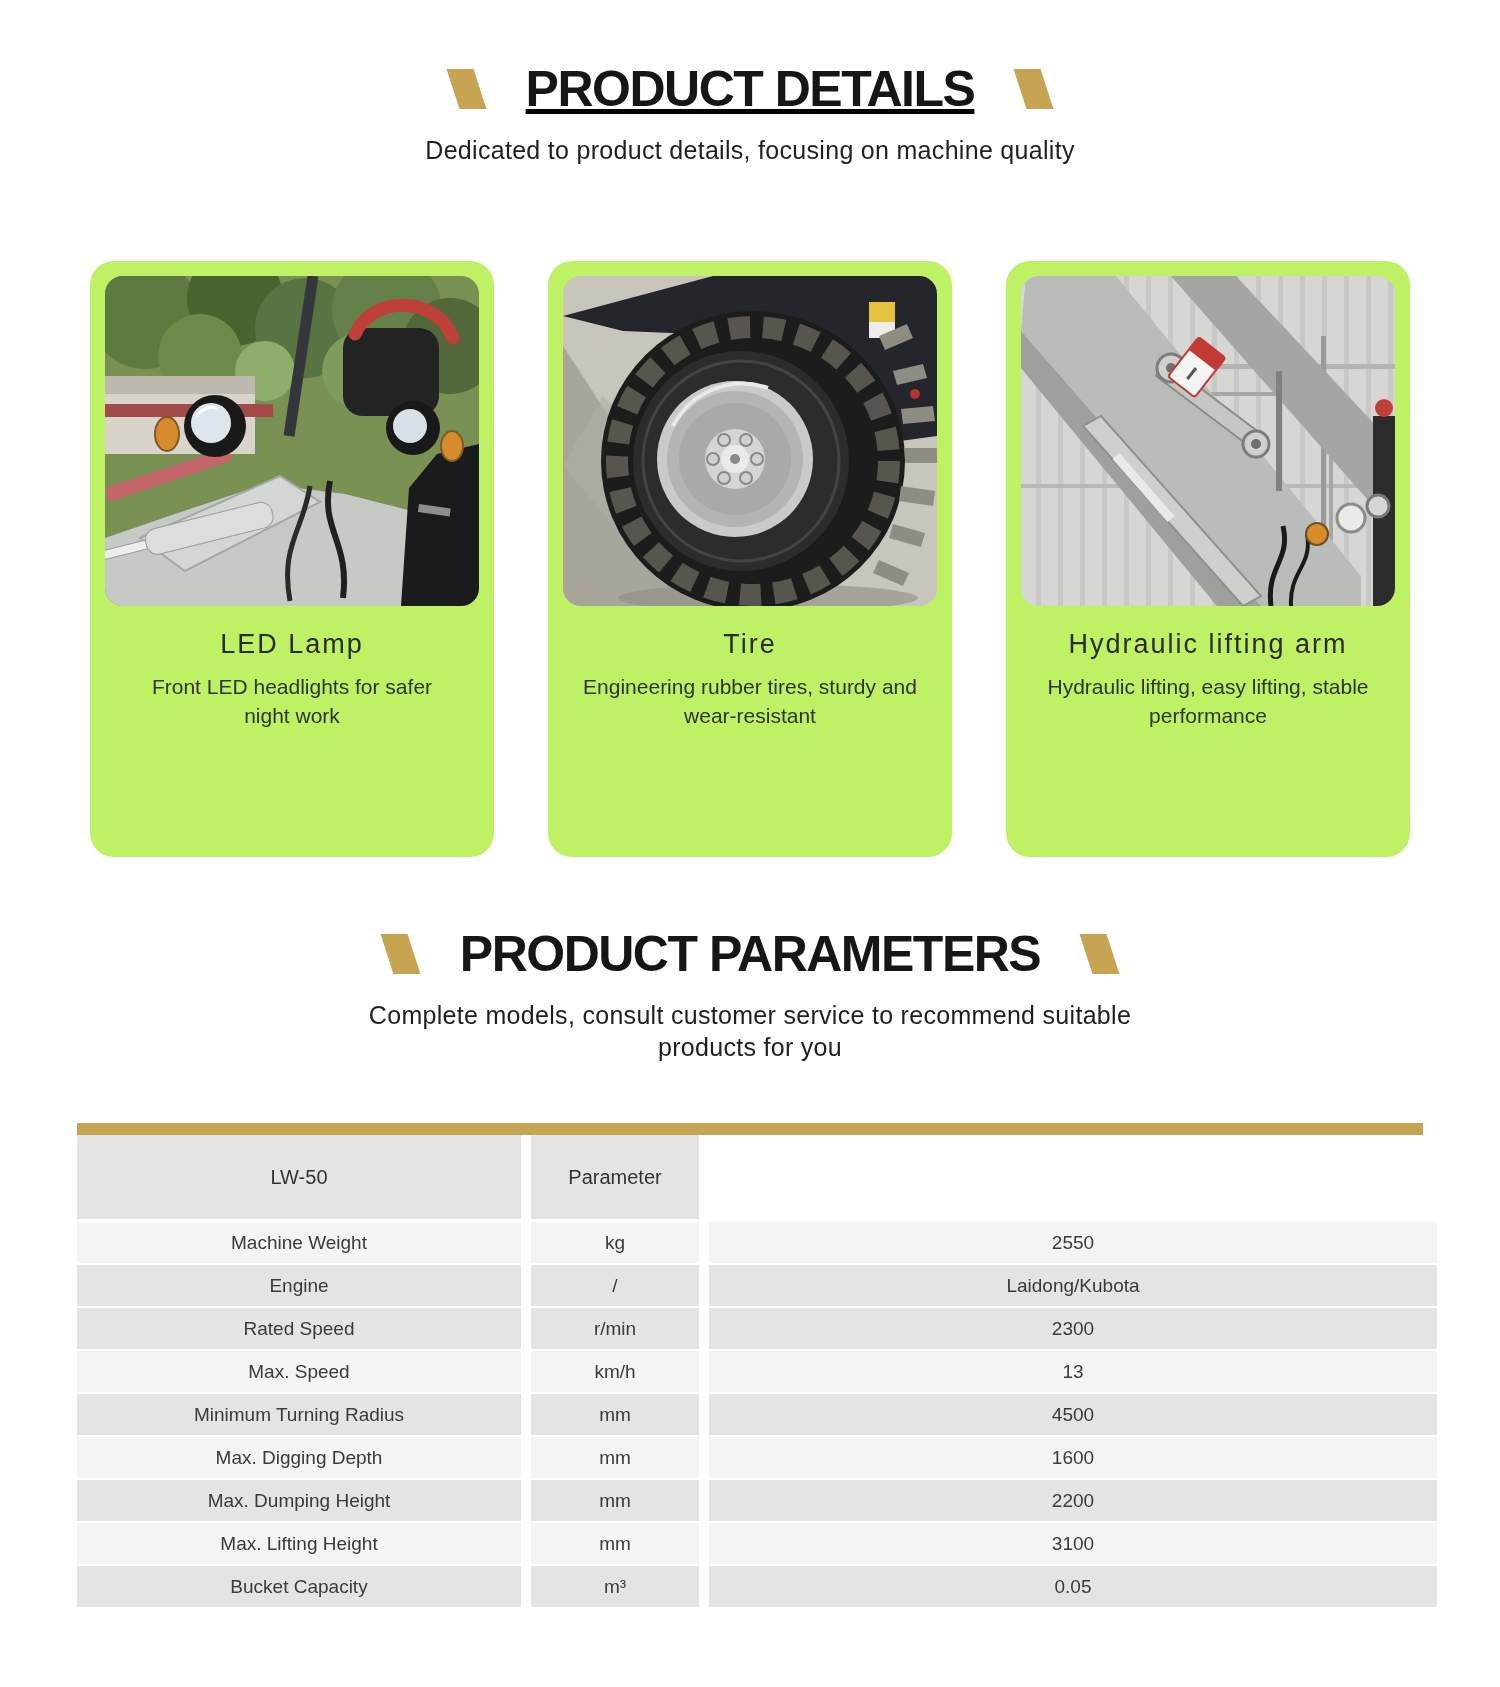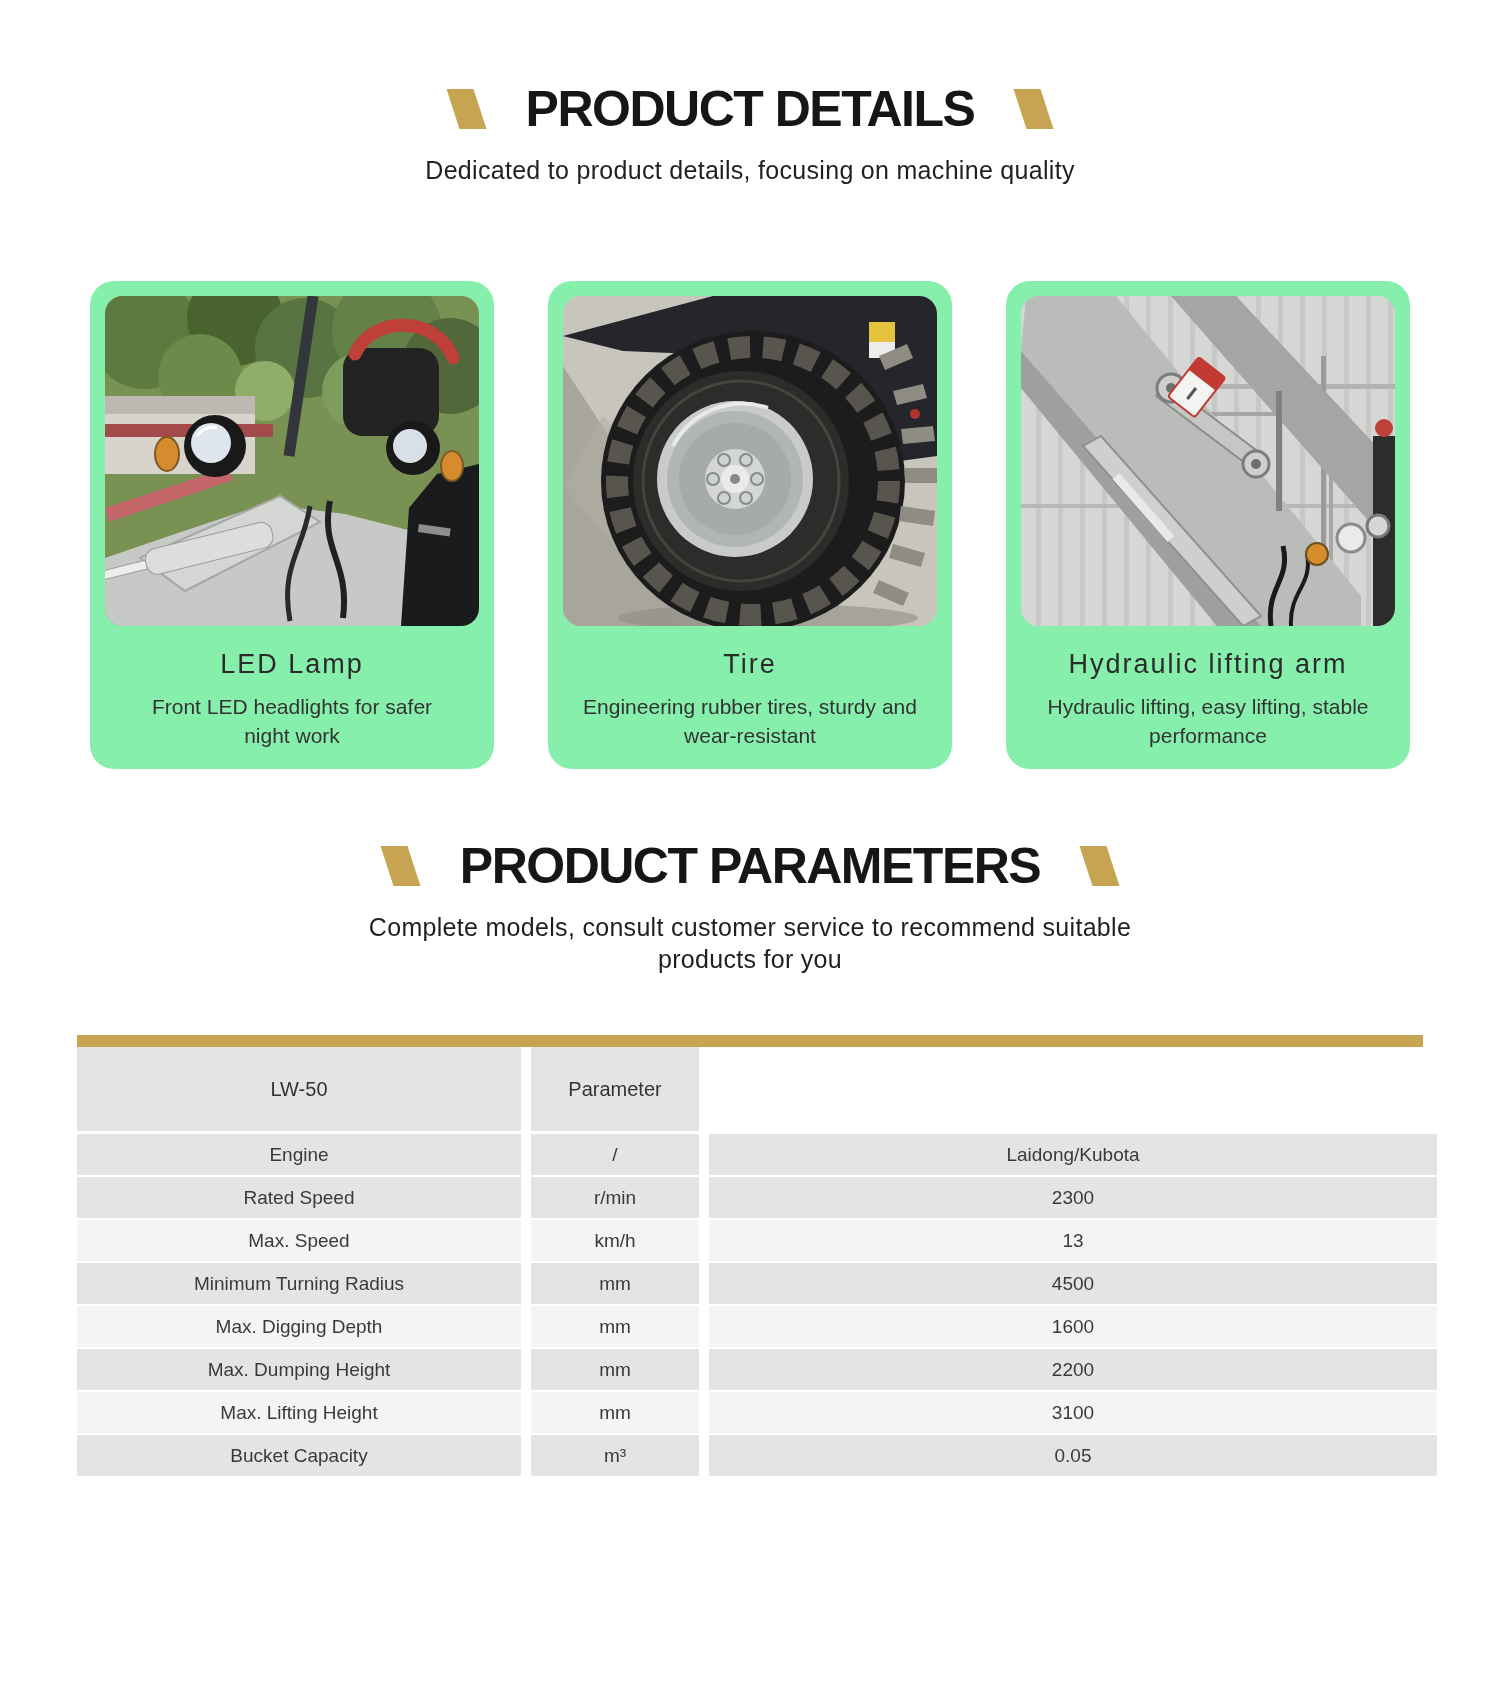--- a/index.html
+++ b/index.html
@@ -7,42 +7,42 @@
     width:1500px;height:1687px;overflow:hidden;background:#ffffff;
     font-family:"Liberation Sans","DejaVu Sans",sans-serif;
     -webkit-font-smoothing:antialiased;
   }
   .page{width:1500px;height:1687px;position:relative;}
 
   
   .heading-row{
     display:flex;align-items:center;justify-content:center;gap:46px;
   }
-  .heading-row.first{padding-top:84px;}
+  .heading-row.first{padding-top:64px;text-decoration:underline;}
   .heading-row.second{margin-top:72px;}
   .gold-slash{
     width:27px;height:40px;background:#C7A452;
     transform:skewX(18deg);flex:0 0 auto;
   }
   .sec-title{
     margin:0;font-size:50px;line-height:1;font-weight:bold;
     letter-spacing:-1.5px;color:#161616;white-space:nowrap;
   }
   .sec-subtitle{
     margin:20px auto 0 auto;text-align:center;font-size:25px;line-height:32px;
     color:#1f1f1f;letter-spacing:0.3px;
   }
   .sec-subtitle.wrap2{max-width:830px;}
 
   
   .cards-row{
     margin:95px 90px 0 90px;display:flex;gap:54px;
   }
   .card{
-    flex:1 1 0;height:488px;background:#86efac;border-radius:24px;
+    flex:1 1 0;height:596px;background:#bef264;border-radius:24px;
     padding:15px;box-sizing:border-box;text-align:center;
   }
   .card-photo{
     width:100%;height:330px;border-radius:18px;overflow:hidden;display:block;
     background:#cccccc;
   }
   .card-photo svg{display:block;width:100%;height:100%;}
   .card-title{
     margin:22px 0 0 0;font-size:27px;font-weight:normal;letter-spacing:2px;
     color:#2b2b2b;line-height:1.2;
@@ -229,20 +229,25 @@
   </div>
   <div class="sec-subtitle wrap2">Complete models, consult customer service to recommend suitable products for you</div>
 
   <div class="param-table">
     <div class="gold-bar"></div>
     <div class="thead-row">
       <div class="hcell">LW-50</div>
       <div class="hcell">Parameter</div>
     </div>
     <div class="table-body">
+  <div class="trow">
+    <div class="cell">Machine Weight</div>
+    <div class="cell">kg</div>
+    <div class="cell">2550</div>
+  </div>
 
   <div class="trow alt">
     <div class="cell">Engine</div>
     <div class="cell">/</div>
     <div class="cell">Laidong/Kubota</div>
   </div>
 
 
   <div class="trow alt">
     <div class="cell">Rated Speed</div>

